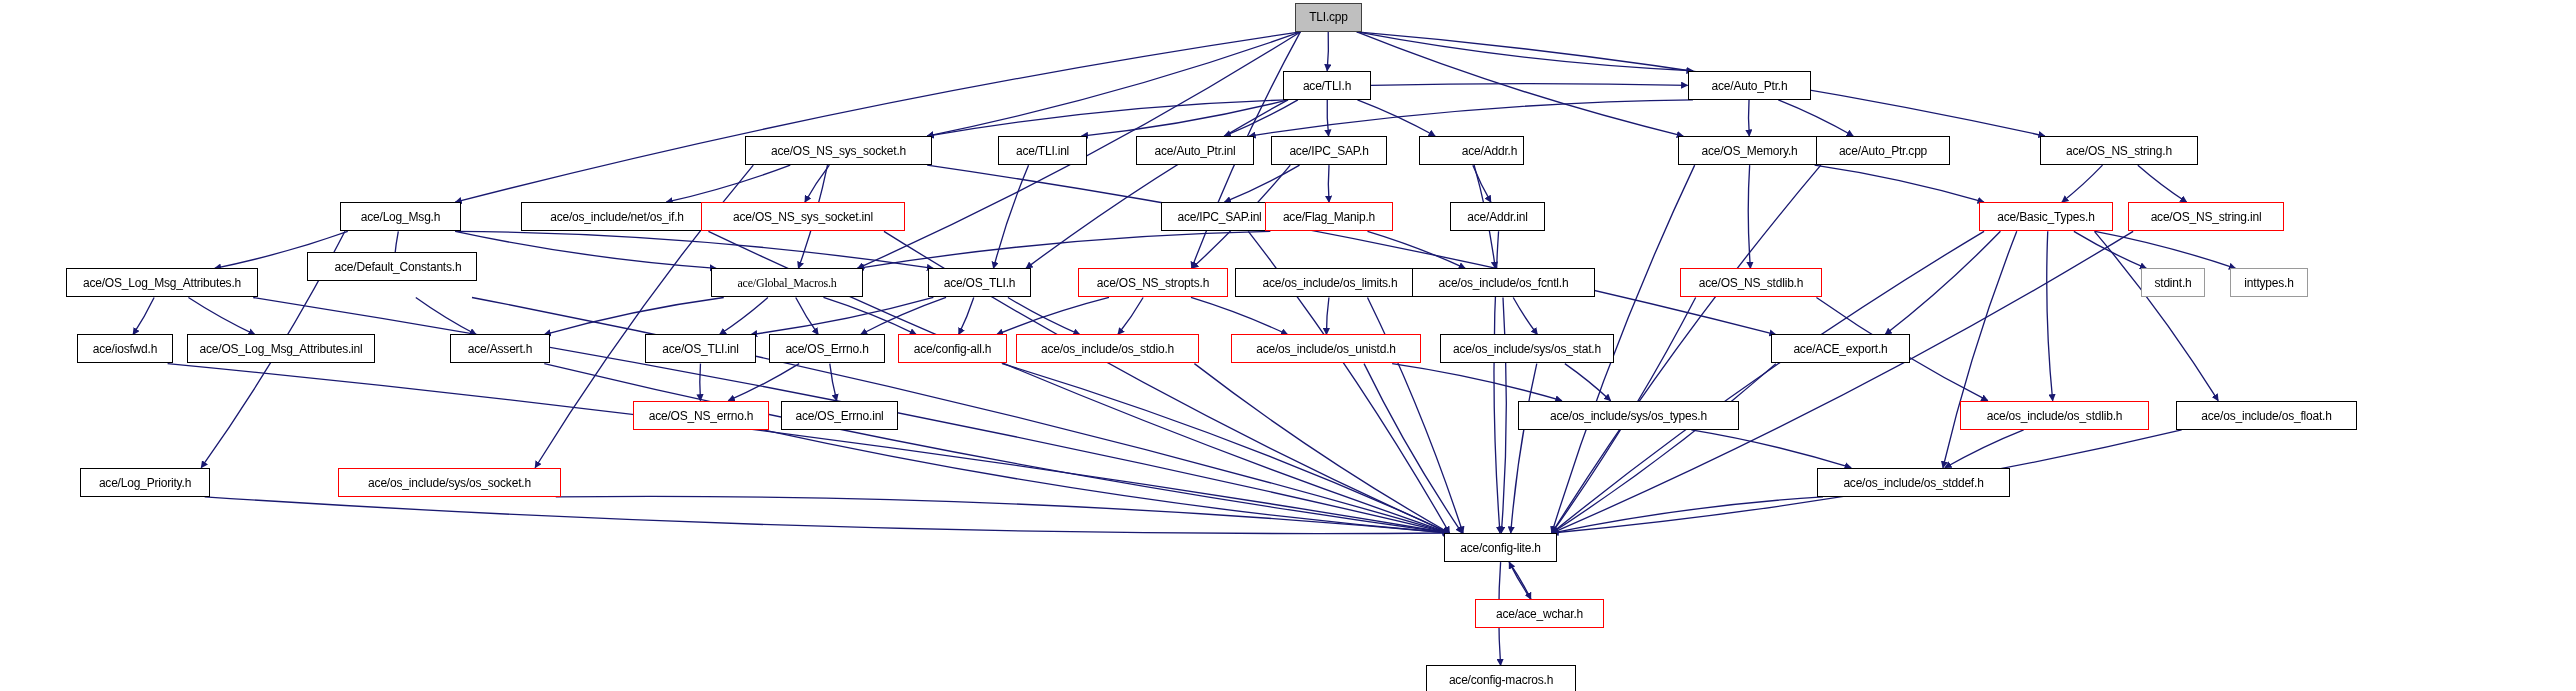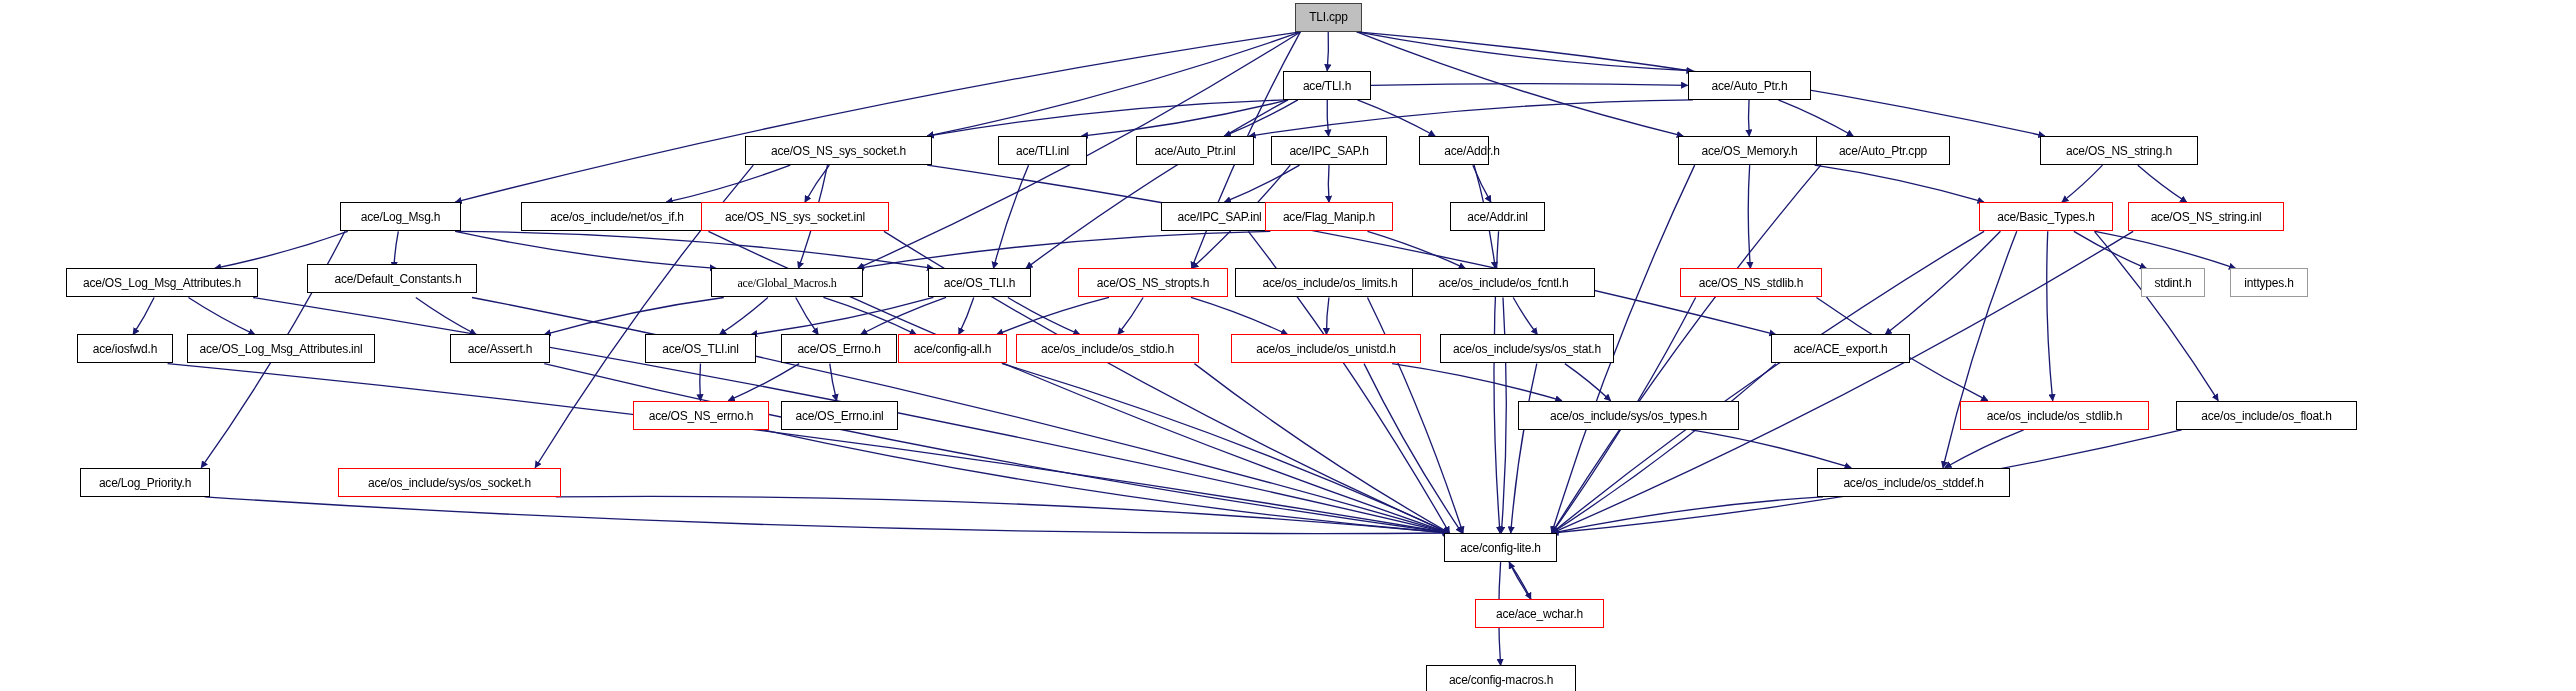--- a/index.html
+++ b/index.html
@@ -181,60 +181,60 @@
       </div>
       <div class="node" style="left: 998px; top: 136px; width: 89px;">
         <span class="node-label">ace/TLI.inl</span>
       </div>
       <div class="node" style="left: 1136px; top: 136px; width: 118px;">
         <span class="node-label">ace/Auto_Ptr.inl</span>
       </div>
       <div class="node" style="left: 1271px; top: 136px; width: 116px;">
         <span class="node-label">ace/IPC_SAP.h</span>
       </div>
-      <div class="node" style="left: 1419px; top: 136px; width: 70px; padding-left: 44px;">
+      <div class="node" style="left: 1419px; top: 136px; width: 105px; padding-left: 44px;">
         <span class="node-label">ace/Addr.h</span>
       </div>
       <div class="node" style="left: 1678px; top: 136px; width: 143px;">
         <span class="node-label">ace/OS_Memory.h</span>
       </div>
       <div class="node" style="left: 1816px; top: 136px; width: 134px;">
         <span class="node-label">ace/Auto_Ptr.cpp</span>
       </div>
       <div class="node" style="left: 2040px; top: 136px; width: 158px;">
         <span class="node-label">ace/OS_NS_string.h</span>
       </div>
       <div class="node" style="left: 340px; top: 202px; width: 121px;">
         <span class="node-label">ace/Log_Msg.h</span>
       </div>
       <div class="node" style="left: 521px; top: 202px; width: 192px;">
         <span class="node-label">ace/os_include/net/os_if.h</span>
       </div>
-      <div class="node red" style="left: 701px; top: 202px; width: 188px;">
+      <div class="node red" style="left: 701px; top: 202px; width: 204px;">
         <span class="node-label">ace/OS_NS_sys_socket.inl</span>
       </div>
       <div class="node" style="left: 1161px; top: 202px; width: 117px;">
         <span class="node-label">ace/IPC_SAP.inl</span>
       </div>
       <div class="node red" style="left: 1265px; top: 202px; width: 128px;">
         <span class="node-label">ace/Flag_Manip.h</span>
       </div>
       <div class="node" style="left: 1450px; top: 202px; width: 95px;">
         <span class="node-label">ace/Addr.inl</span>
       </div>
       <div class="node red" style="left: 1979px; top: 202px; width: 134px;">
         <span class="node-label">ace/Basic_Types.h</span>
       </div>
       <div class="node red" style="left: 2128px; top: 202px; width: 156px;">
         <span class="node-label">ace/OS_NS_string.inl</span>
       </div>
       <div class="node" style="left: 66px; top: 268px; width: 192px;">
         <span class="node-label">ace/OS_Log_Msg_Attributes.h</span>
       </div>
-      <div class="node" style="left: 307px; top: 264px; width: 170px; padding-left: 20px;">
+      <div class="node" style="left: 307px; top: 252px; width: 170px; padding-left: 20px;">
         <span class="node-label">ace/Default_Constants.h</span>
       </div>
       <div class="node" style="left: 711px; top: 268px; width: 152px; font-family: Liberation Serif, serif;">
         <span class="node-label">ace/Global_Macros.h</span>
       </div>
       <div class="node" style="left: 928px; top: 268px; width: 103px;">
         <span class="node-label">ace/OS_TLI.h</span>
       </div>
       <div class="node red" style="left: 1078px; top: 268px; width: 150px;">
         <span class="node-label">ace/OS_NS_stropts.h</span>
@@ -259,21 +259,21 @@
       </div>
       <div class="node" style="left: 187px; top: 334px; width: 188px;">
         <span class="node-label">ace/OS_Log_Msg_Attributes.inl</span>
       </div>
       <div class="node" style="left: 450px; top: 334px; width: 100px;">
         <span class="node-label">ace/Assert.h</span>
       </div>
       <div class="node" style="left: 645px; top: 334px; width: 111px;">
         <span class="node-label">ace/OS_TLI.inl</span>
       </div>
-      <div class="node" style="left: 769px; top: 334px; width: 116px; margin-left: 12px;">
+      <div class="node" style="left: 769px; top: 334px; width: 116px;">
         <span class="node-label">ace/OS_Errno.h</span>
       </div>
       <div class="node red" style="left: 898px; top: 334px; width: 109px;">
         <span class="node-label">ace/config-all.h</span>
       </div>
       <div class="node red" style="left: 1016px; top: 334px; width: 183px;">
         <span class="node-label">ace/os_include/os_stdio.h</span>
       </div>
       <div class="node red" style="left: 1231px; top: 334px; width: 190px;">
         <span class="node-label">ace/os_include/os_unistd.h</span>

